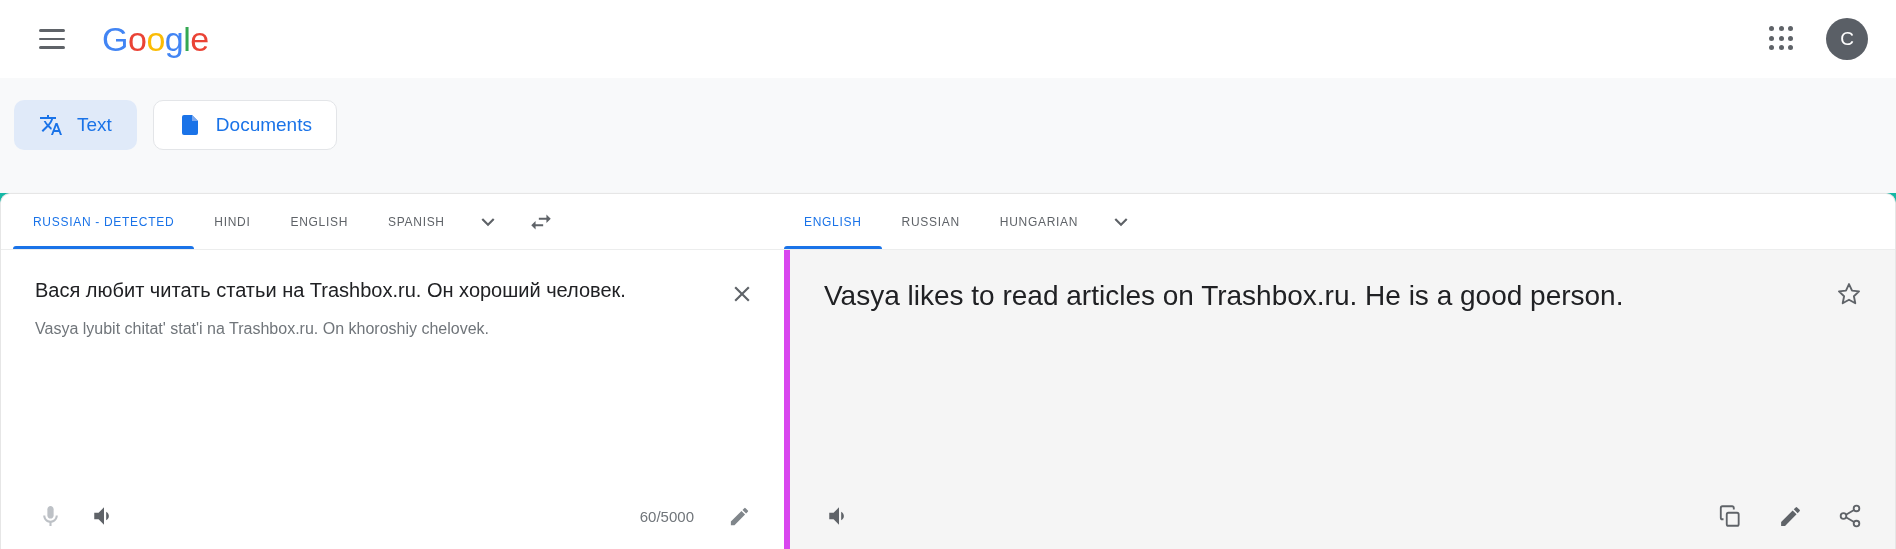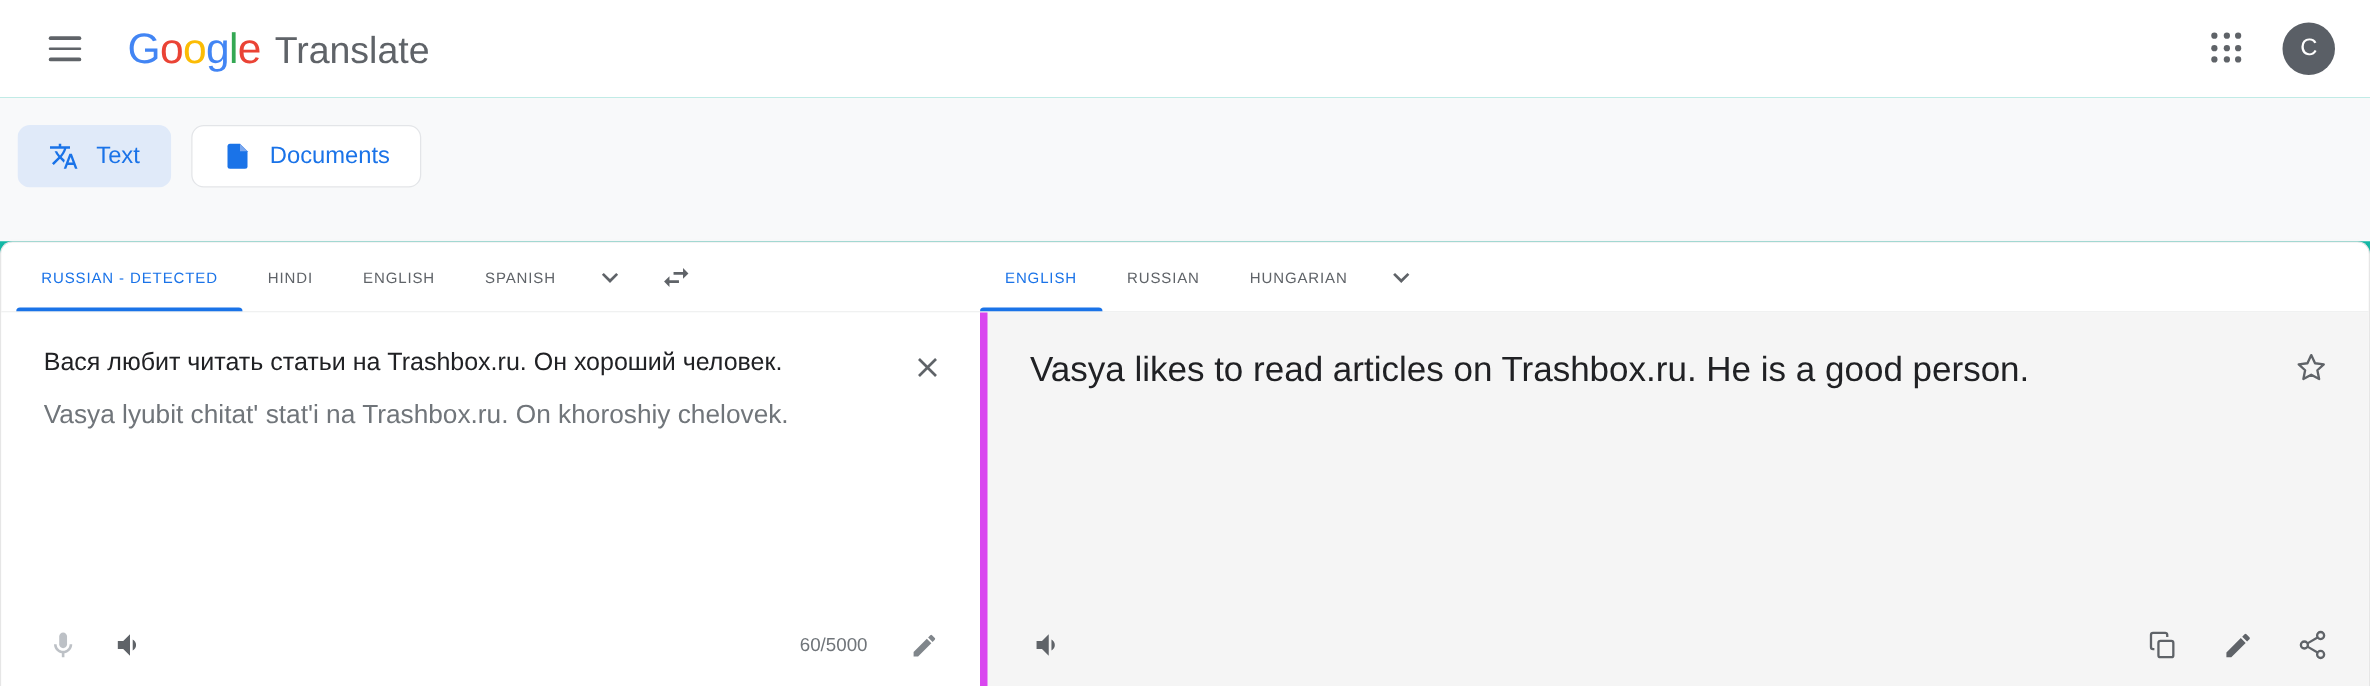--- a/index.html
+++ b/index.html
@@ -94,21 +94,21 @@
   .panes { display: flex; flex: 1; border-top: 1px solid #eceded; }
   .pane-src { width: 783px; position: relative; background: #fff; display: flex; flex-direction: column; }
   .pane-dst { flex: 1; position: relative; background: #f5f5f5; display: flex; flex-direction: column;
               border-left: 6px solid #d946ef; }
 
   .src-text {
     font-size: 20px; line-height: 1.42; color: #202124;
     padding: 26px 70px 0 34px; font-weight: 400;
   }
   .translit {
-    font-size: 21px; color: #70757a; padding: 16px 34px 0 34px;
+    font-size: 16px; color: #70757a; padding: 16px 34px 0 34px;
   }
   .clear-btn {
     position: absolute; right: 22px; top: 24px; width: 40px; height: 40px;
     display: flex; align-items: center; justify-content: center;
     cursor: pointer; border-radius: 50%;
   }
 
   .dst-text {
     font-size: 28px; line-height: 1.42; color: #202124;
     padding: 26px 90px 0 34px;
@@ -138,21 +138,20 @@
 <div class="page">
 
   <div class="header">
     <div class="hamburger">
       <span></span>
         <span></span>
         <span></span>
     </div>
     <div class="brand">
       <div class="logo"><span class="l1">G</span><span class="l2">o</span><span class="l3">o</span><span class="l4">g</span><span class="l5">l</span><span class="l6">e</span></div>
-      <div class="product">Translate</div>
     </div>
     <div class="header-right">
       <div class="apps-grid">
         <i></i>
           <i></i>
           <i></i>
           <i></i>
           <i></i>
           <i></i>
           <i></i>

